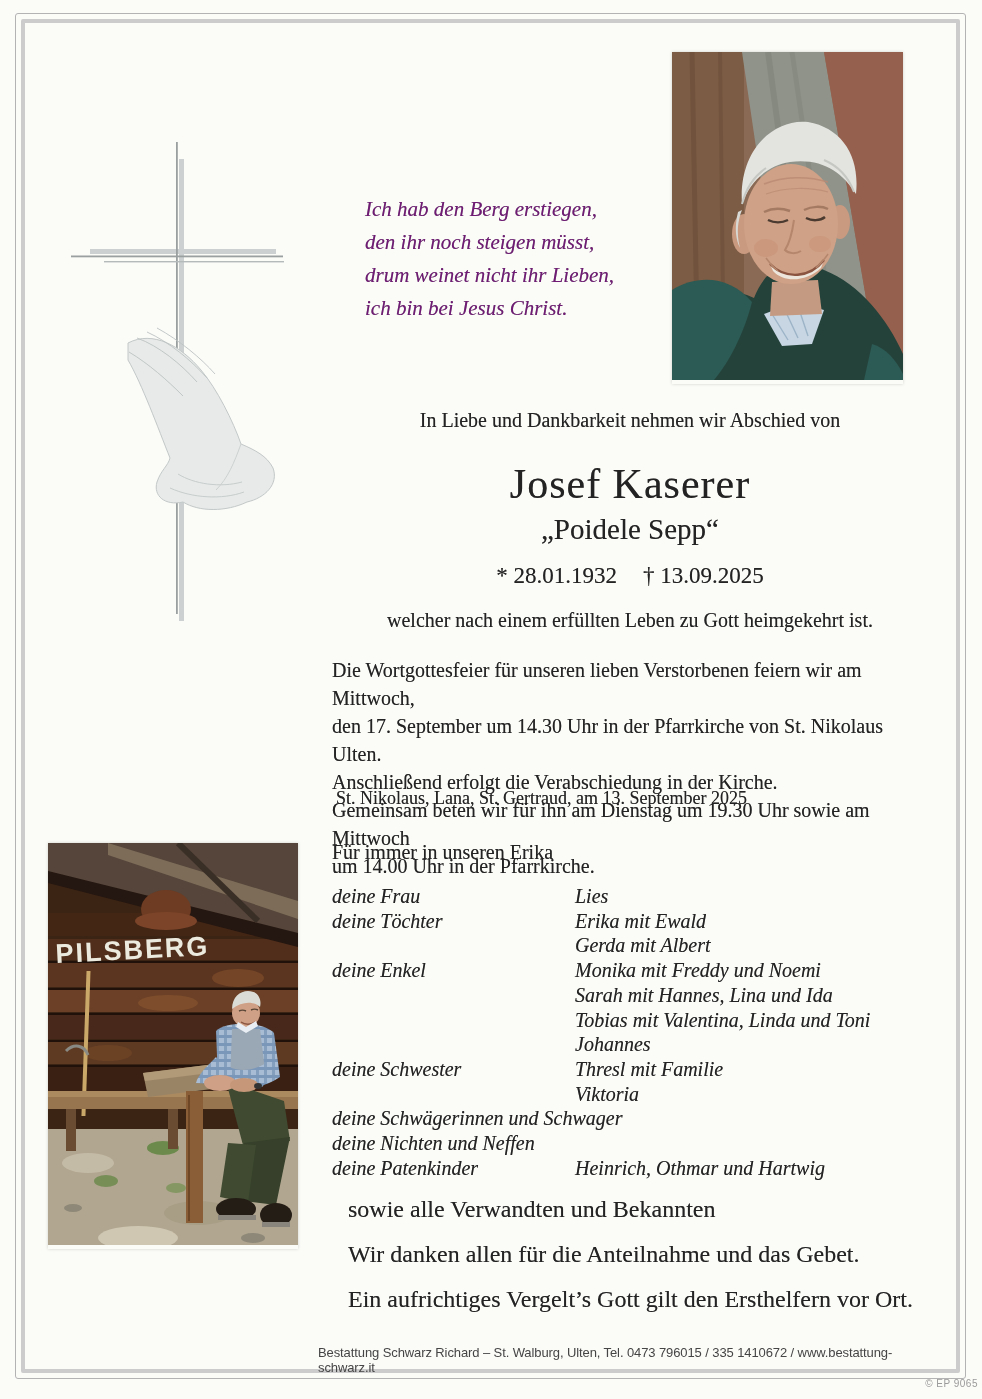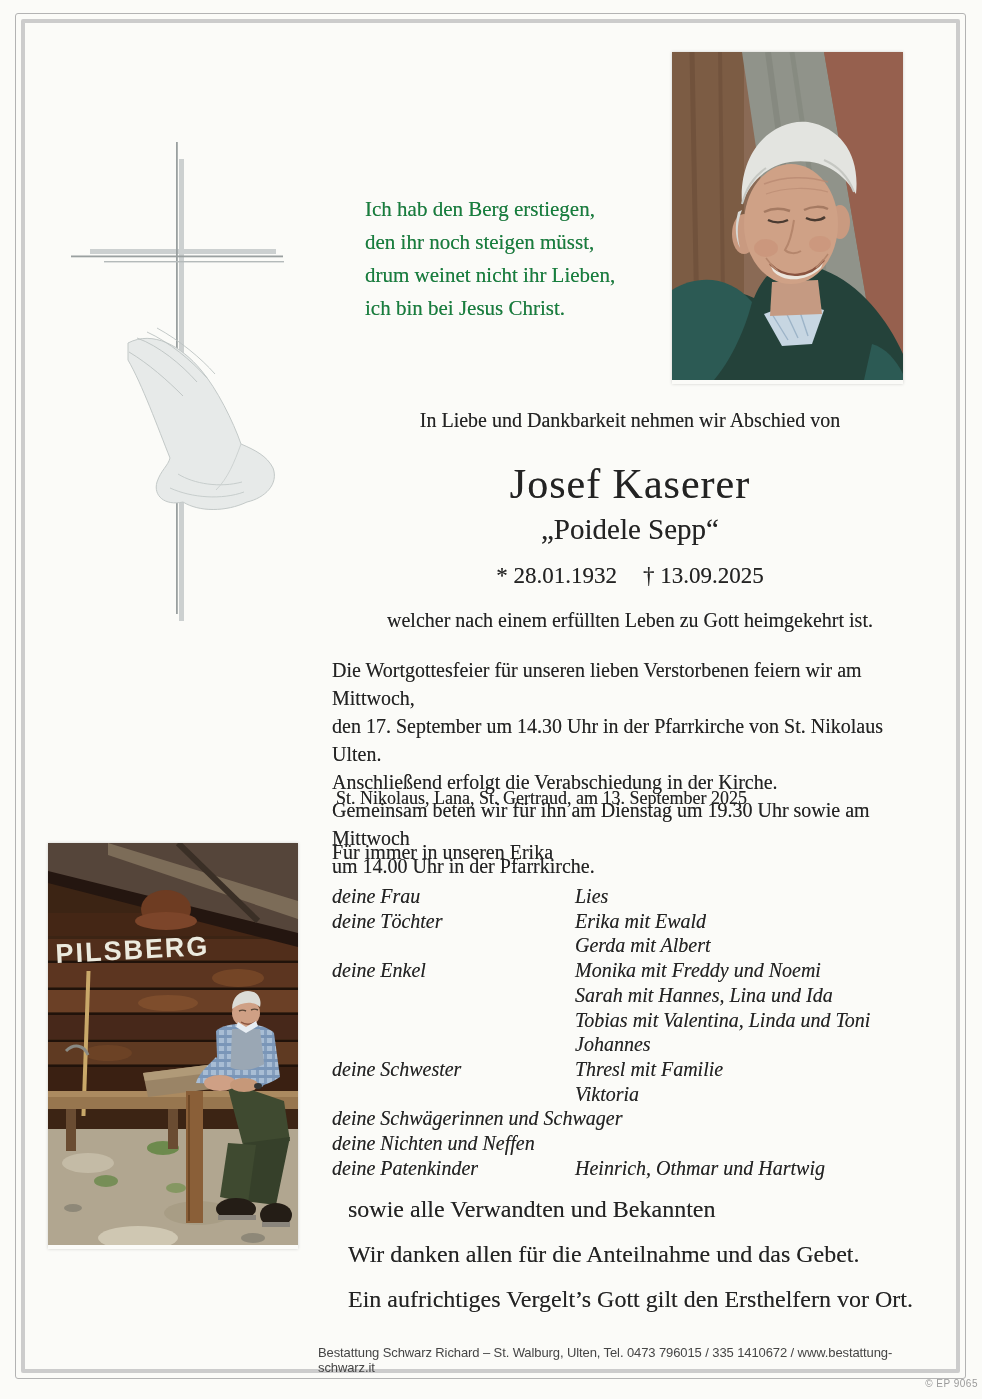--- a/index.html
+++ b/index.html
@@ -14,21 +14,21 @@
     position:absolute;top:13px;left:15px;right:16px;bottom:20px;
     border:1px solid #b3b3b3;border-radius:3px;pointer-events:none;
   }
   .frame-inner{
     position:absolute;top:19px;left:21px;right:22px;bottom:26px;
     border:4px solid #cccccc;border-radius:2px;pointer-events:none;
   }
   .abs{position:absolute;}
   .soft{text-shadow:0 0 0.5px rgba(20,20,20,0.45);}
   
-  .poem{left:365px;top:193px;font-size:21px;line-height:33px;color:#15803d;}
+  .poem{left:365px;top:193px;font-style:italic;font-size:21px;line-height:33px;color:#701a75;}
   
   .col-center{left:330px;width:600px;text-align:center;}
   .intro{top:409px;font-size:20px;}
   .name{top:460px;font-size:42px;letter-spacing:1px;}
   .nickname{top:513px;font-size:29px;}
   .dates{top:563px;font-size:23px;}
   .dates .sep{display:inline-block;width:26px;}
   .welcher{top:609px;font-size:20px;}
   
   .announce{left:332px;top:656px;width:604px;font-size:20px;line-height:28px;text-align:left;}

